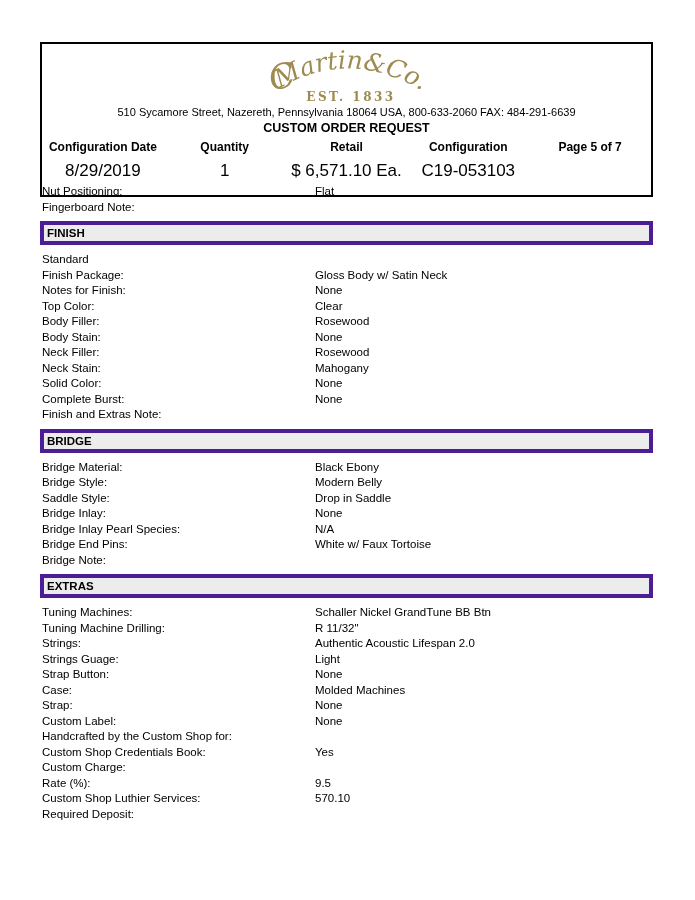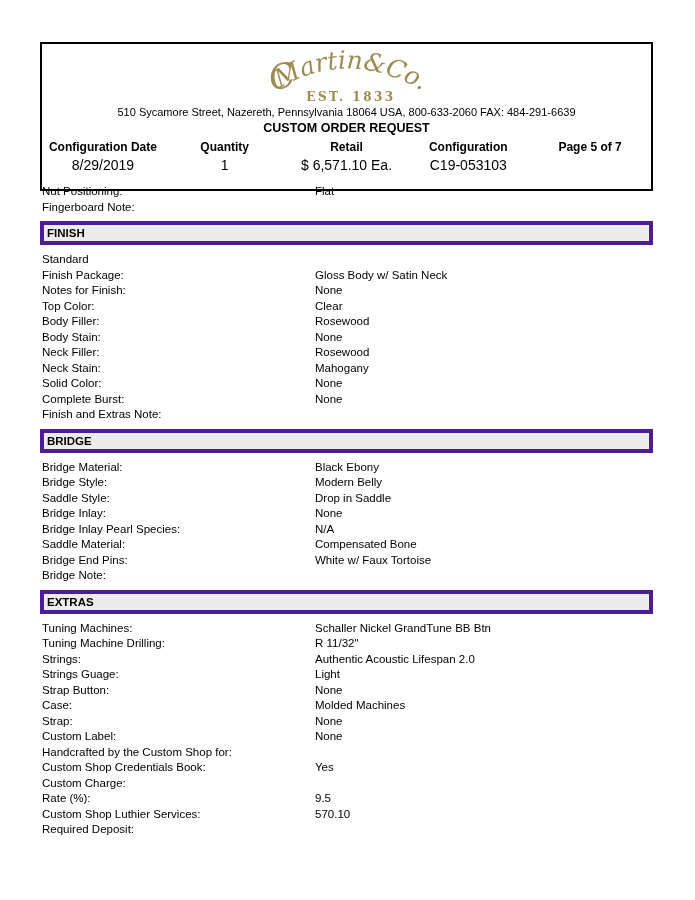--- a/index.html
+++ b/index.html
@@ -12,21 +12,21 @@
   .header-box {
     position:absolute; left:40px; top:42px; width:613px;
     border:2px solid #000; box-sizing:border-box;
     text-align:center; background:#fff;
   }
   .logo-wrap { margin-top:3px; line-height:0; }
   .address { font-size:11px; margin-top:1px; letter-spacing:0; }
   .doc-title { font-size:12.5px; font-weight:bold; margin-top:3px; }
   .summary { display:grid; grid-template-columns:repeat(5,1fr); margin-top:5px; padding-bottom:17px; }
   .summary .col-h { font-weight:bold; font-size:12px; line-height:15px; }
-  .summary .col-v { font-size:14px; line-height:14px; margin-top:3px; }
+  .summary .col-v { font-size:17px; line-height:14px; margin-top:9px; }
   
   .doc-body { position:absolute; left:0; top:184px; width:695px; }
   .field-row { display:flex; height:15.5px; line-height:15.5px; padding-left:42px; font-size:11.5px; }
   .field-label { font-weight:normal; width:273px; flex:0 0 273px; white-space:nowrap; }
   .field-value { white-space:nowrap;text-align:center; }
   .section-bar {
     box-sizing:border-box; width:613px; margin:6px 40px 7px 40px;
     background:#ececec; border:4px solid #4c1d95;
     font-weight:bold; font-size:11.5px; line-height:14px; padding:1px 0 1px 3px;
   }
@@ -131,24 +131,20 @@
     </div>
     <div class="field-row">
       <span class="field-label">Bridge Inlay:</span>
       <span class="field-value">None</span>
     </div>
     <div class="field-row">
       <span class="field-label">Bridge Inlay Pearl Species:</span>
       <span class="field-value">N/A</span>
     </div>
     <div class="field-row">
-      <span class="field-label">Saddle Material:</span>
-      <span class="field-value">Compensated Bone</span>
-    </div>
-    <div class="field-row">
       <span class="field-label">Bridge End Pins:</span>
       <span class="field-value">White w/ Faux Tortoise</span>
     </div>
     <div class="field-row">
       <span class="field-label">Bridge Note:</span>
       <span class="field-value"></span>
     </div>
     <div class="section-bar">EXTRAS</div>
     <div class="field-row">
       <span class="field-label">Tuning Machines:</span>

